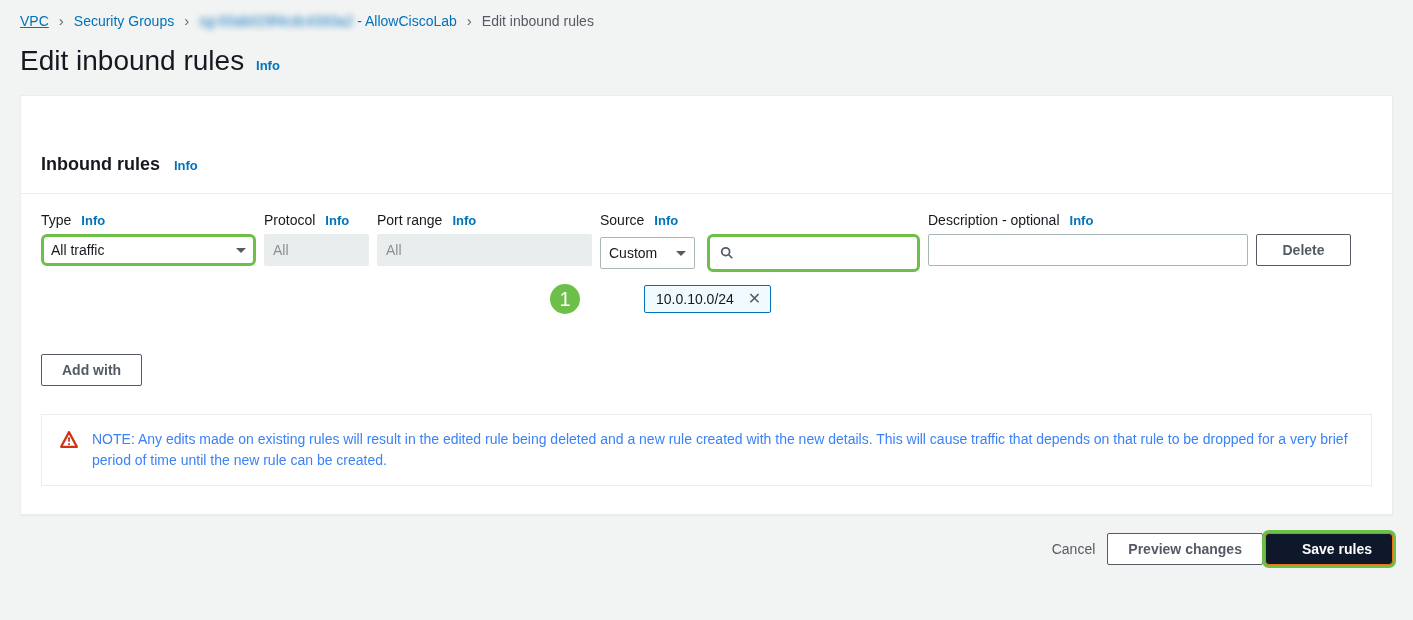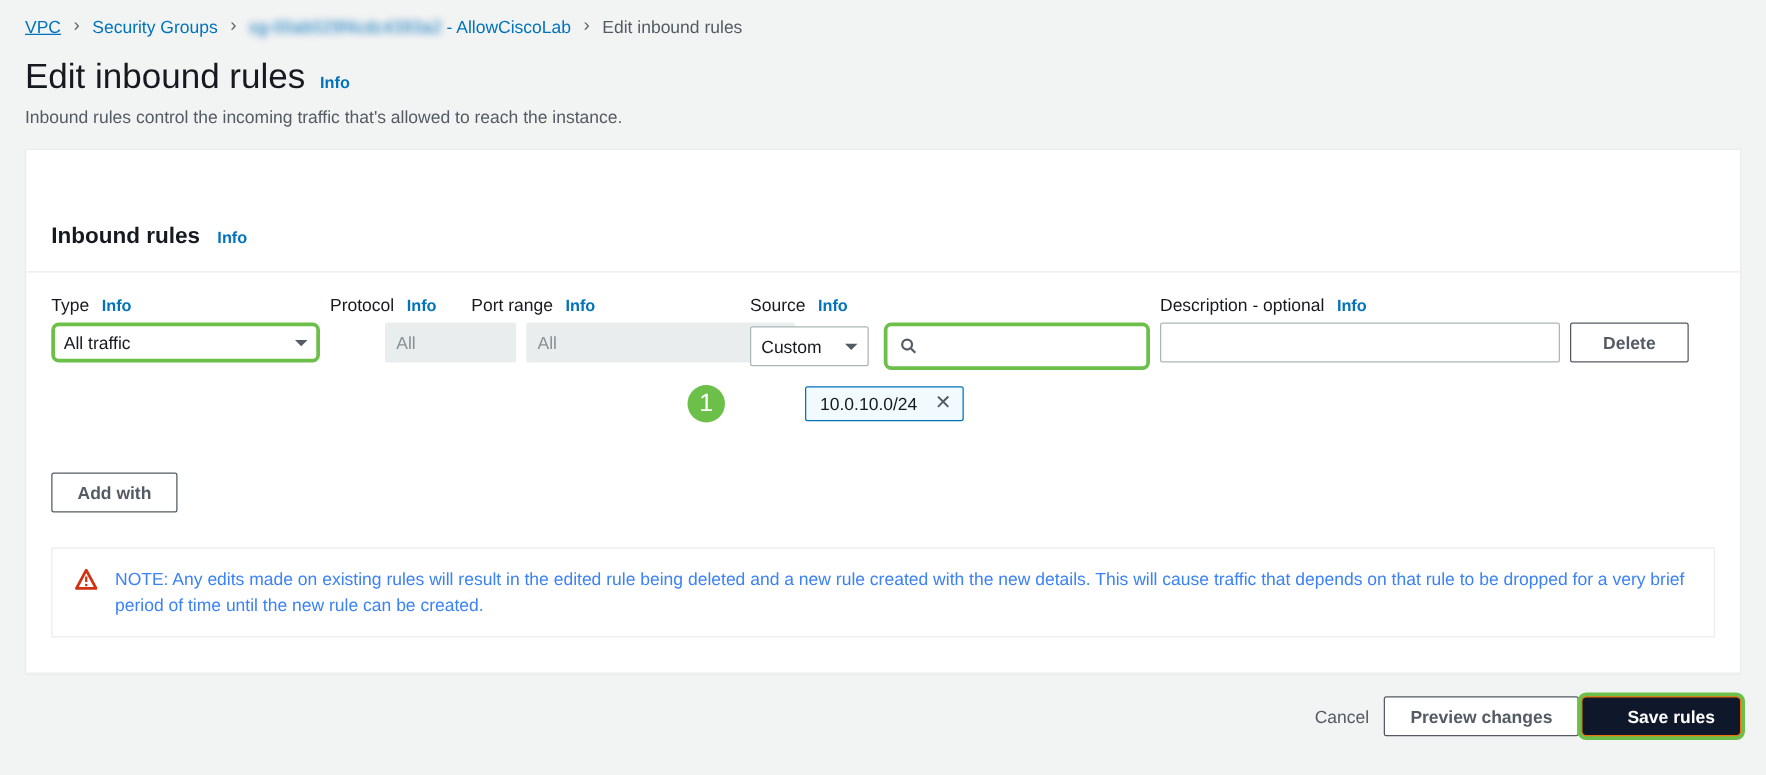--- a/index.html
+++ b/index.html
@@ -106,21 +106,20 @@
   }
   .select.highlight, .input.highlight {
     border: 3px solid #6cc04a;
     border-radius: 6px;
     padding: 2px 7px;
   }
   .input.disabled, .select.disabled {
     background: #eaeded;
     border: 1px solid #eaeded;
     color: #879196;
-    margin-left: 44px;
   }
   .source-cell {
     display: flex;
     flex-direction: column;
     gap: 12px;
   }
   .source-row {
     display: flex;
     gap: 12px;
     align-items: center;
@@ -254,21 +253,20 @@
   <a href="#">
     <span class="blur">sg-00ab029f4cdc4393a2</span><span> - AllowCiscoLab</span>
   </a>
   <span class="chev">›</span>
   <span class="current">Edit inbound rules</span>
 </nav>
 
 <div class="page-header">
   <h1>Edit inbound rules</h1>
   <a href="#" class="info-link">Info</a>
-  <p class="subtitle">Inbound rules control the incoming traffic that's allowed to reach the instance.</p>
 </div>
 
 <section class="panel">
   <div class="panel-header">
     <h2>Inbound rules</h2>
     <a href="#" class="info-link">Info</a>
   </div>
 
   <div class="panel-body">
 

